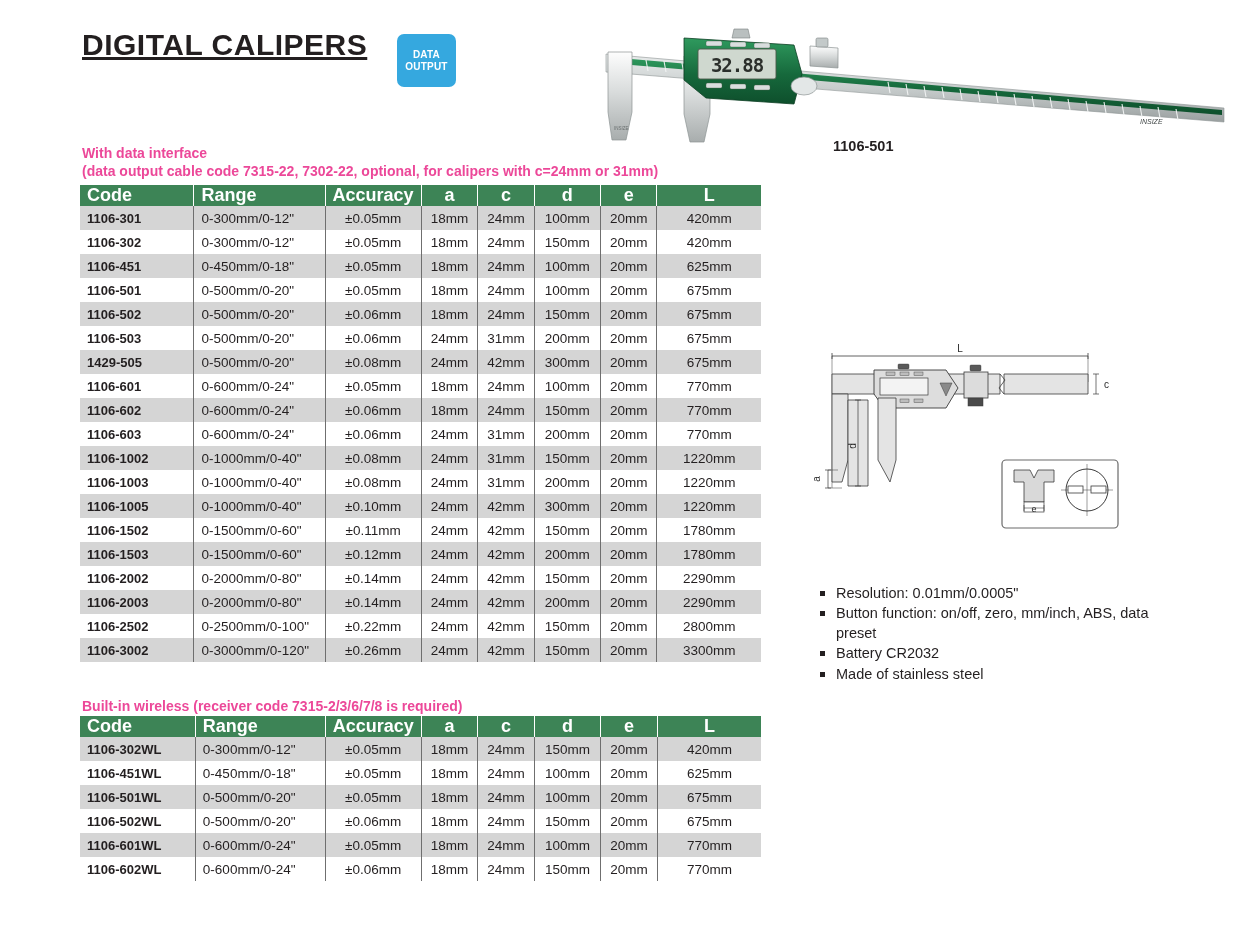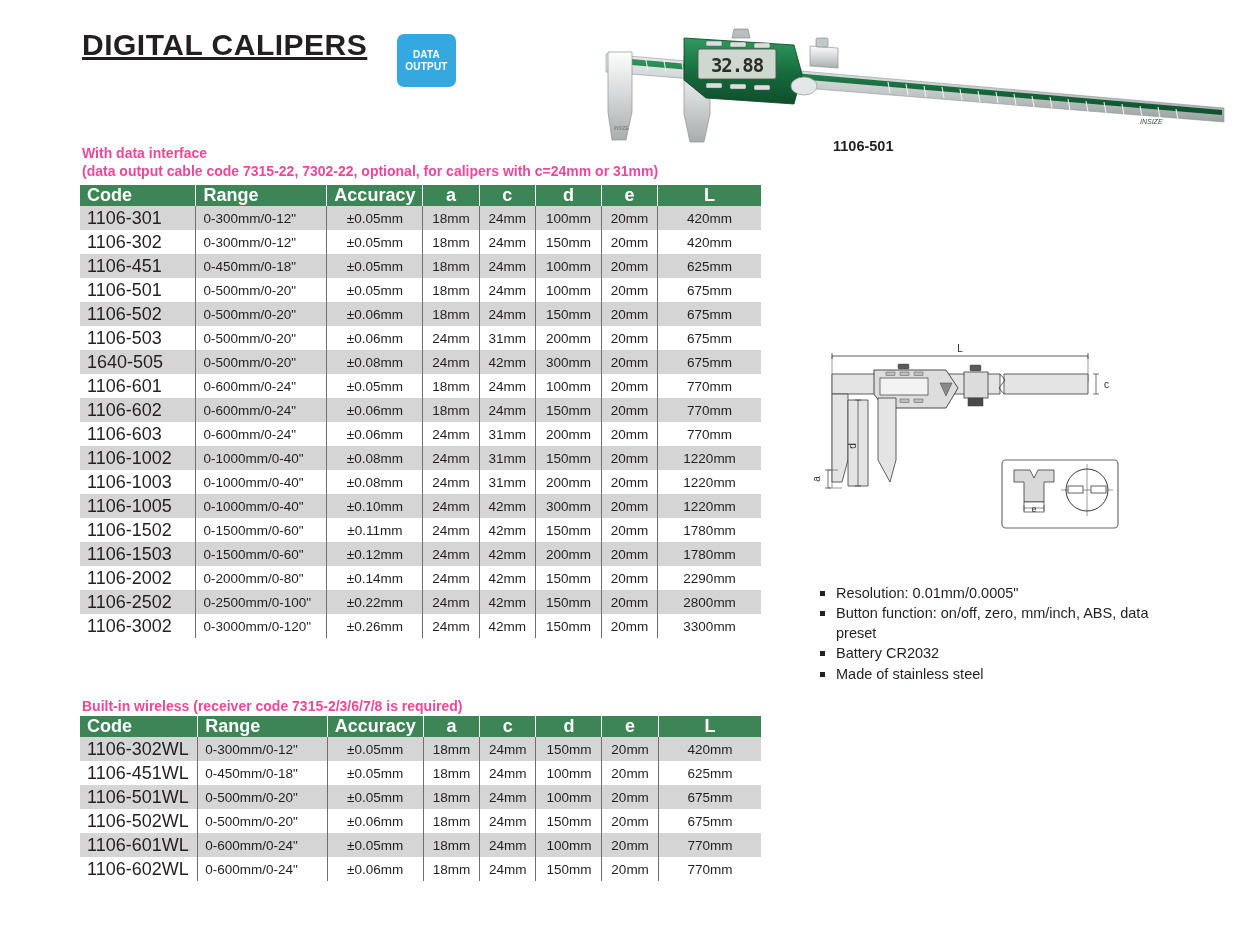--- a/index.html
+++ b/index.html
@@ -91,21 +91,21 @@
   .spec-table th:last-child { border-right: none; }
 
   .spec-table td {
     height: 24px;
     padding: 0 7px;
     border-right: 1px solid #6f6f6f;
     white-space: nowrap;
     color: #231f20;
   }
   .spec-table td:last-child { border-right: none; }
-  .spec-table td.code { font-weight: normal; font-size: 18px; }
+  .spec-table td.code { font-weight: bold; font-size: 13px; }
   .spec-table td.center { text-align: center; padding: 0 2px; }
   .spec-table tbody tr:nth-child(odd)  { background: #d5d5d5; }
   .spec-table tbody tr:nth-child(even) { background: #ffffff; }
 
   
   .col-code     { width: 118px; }
   .col-range    { width: 132px; }
   .col-accuracy { width: 80px;  }
   .col-a        { width: 58px;  }
   .col-c        { width: 58px;  }
@@ -312,21 +312,21 @@
         <td class="code">1106-503</td>
         <td>0-500mm/0-20"</td>
         <td class="center">±0.06mm</td>
         <td class="center">24mm</td>
         <td class="center">31mm</td>
         <td class="center">200mm</td>
         <td class="center">20mm</td>
         <td class="center">675mm</td>
       </tr>
       <tr>
-        <td class="code">1640-505</td>
+        <td class="code">1429-505</td>
         <td>0-500mm/0-20"</td>
         <td class="center">±0.08mm</td>
         <td class="center">24mm</td>
         <td class="center">42mm</td>
         <td class="center">300mm</td>
         <td class="center">20mm</td>
         <td class="center">675mm</td>
       </tr>
       <tr>
         <td class="code">1106-601</td>
@@ -408,20 +408,30 @@
         <td class="center">20mm</td>
         <td class="center">1780mm</td>
       </tr>
       <tr>
         <td class="code">1106-2002</td>
         <td>0-2000mm/0-80"</td>
         <td class="center">±0.14mm</td>
         <td class="center">24mm</td>
         <td class="center">42mm</td>
         <td class="center">150mm</td>
+        <td class="center">20mm</td>
+        <td class="center">2290mm</td>
+      </tr>
+      <tr>
+        <td class="code">1106-2003</td>
+        <td>0-2000mm/0-80"</td>
+        <td class="center">±0.14mm</td>
+        <td class="center">24mm</td>
+        <td class="center">42mm</td>
+        <td class="center">200mm</td>
         <td class="center">20mm</td>
         <td class="center">2290mm</td>
       </tr>
       <tr>
         <td class="code">1106-2502</td>
         <td>0-2500mm/0-100"</td>
         <td class="center">±0.22mm</td>
         <td class="center">24mm</td>
         <td class="center">42mm</td>
         <td class="center">150mm</td>

